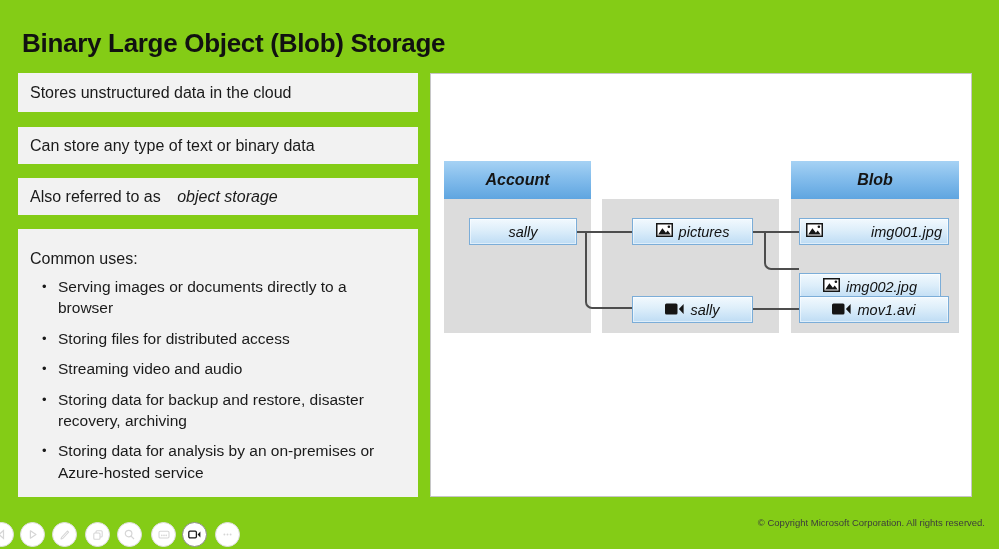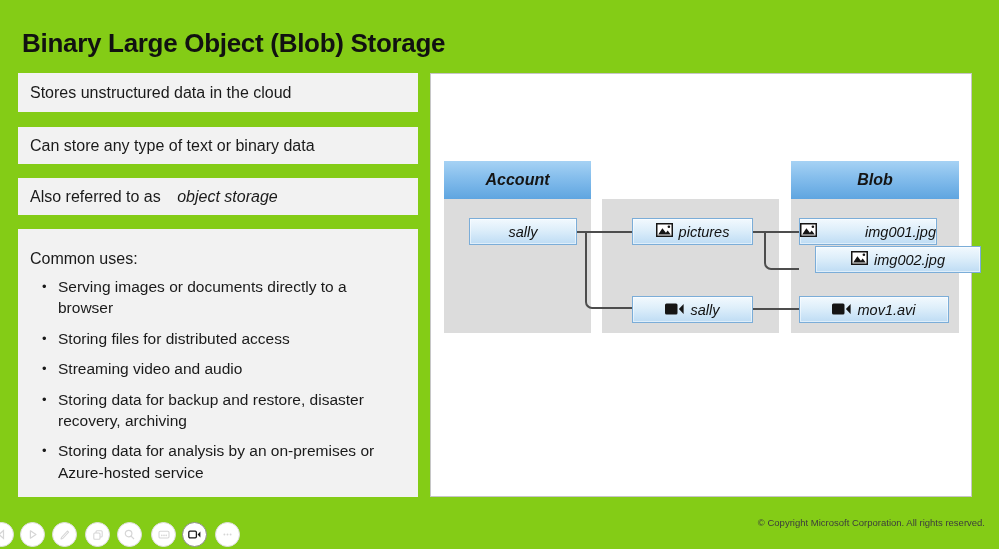--- a/index.html
+++ b/index.html
@@ -49,22 +49,22 @@
   .body-container { left:171px; top:125px; width:177px; height:134px; }
   .body-blob      { left:360px; top:125px; width:168px; height:134px; }
   .node {
     position:absolute; height:27px; display:flex; align-items:center; justify-content:center;
     gap:6px; font-size:14.5px; color:#111; border:1px solid #7badd8;
     background:linear-gradient(180deg,#f2f9fe 0%,#ddeefa 45%,#bedcf4 100%);
     box-shadow:0 0 0 1px rgba(255,255,255,0.5) inset;
   }
   .n-sally  { left:38px;  top:144px; width:108px; }
   .n-pics   { left:201px; top:144px; width:121px; }
-  .n-img1   { left:368px; top:144px; width:138px;gap:48px; }
-  .n-img2   { left:368px; top:172px; width:166px;margin-left:16px; }
+  .n-img1   { left:368px; top:144px; width:150px;gap:48px; }
+  .n-img2   { left:368px; top:199px; width:142px; }
   .n-movies { left:201px; top:222px; width:121px; }
   .n-mov1   { left:368px; top:222px; width:150px; }
   .node svg { flex:0 0 auto; }
   
   .conn { position:absolute; }
   .c-sally-pics { left:146px; top:157px; width:55px; border-top:2px solid #4d4d4d; }
   .c-sally-movies {
     left:154px; top:158px; width:47px; height:77px;
     border-left:2px solid #4d4d4d; border-bottom:2px solid #4d4d4d;
     border-bottom-left-radius:7px;

